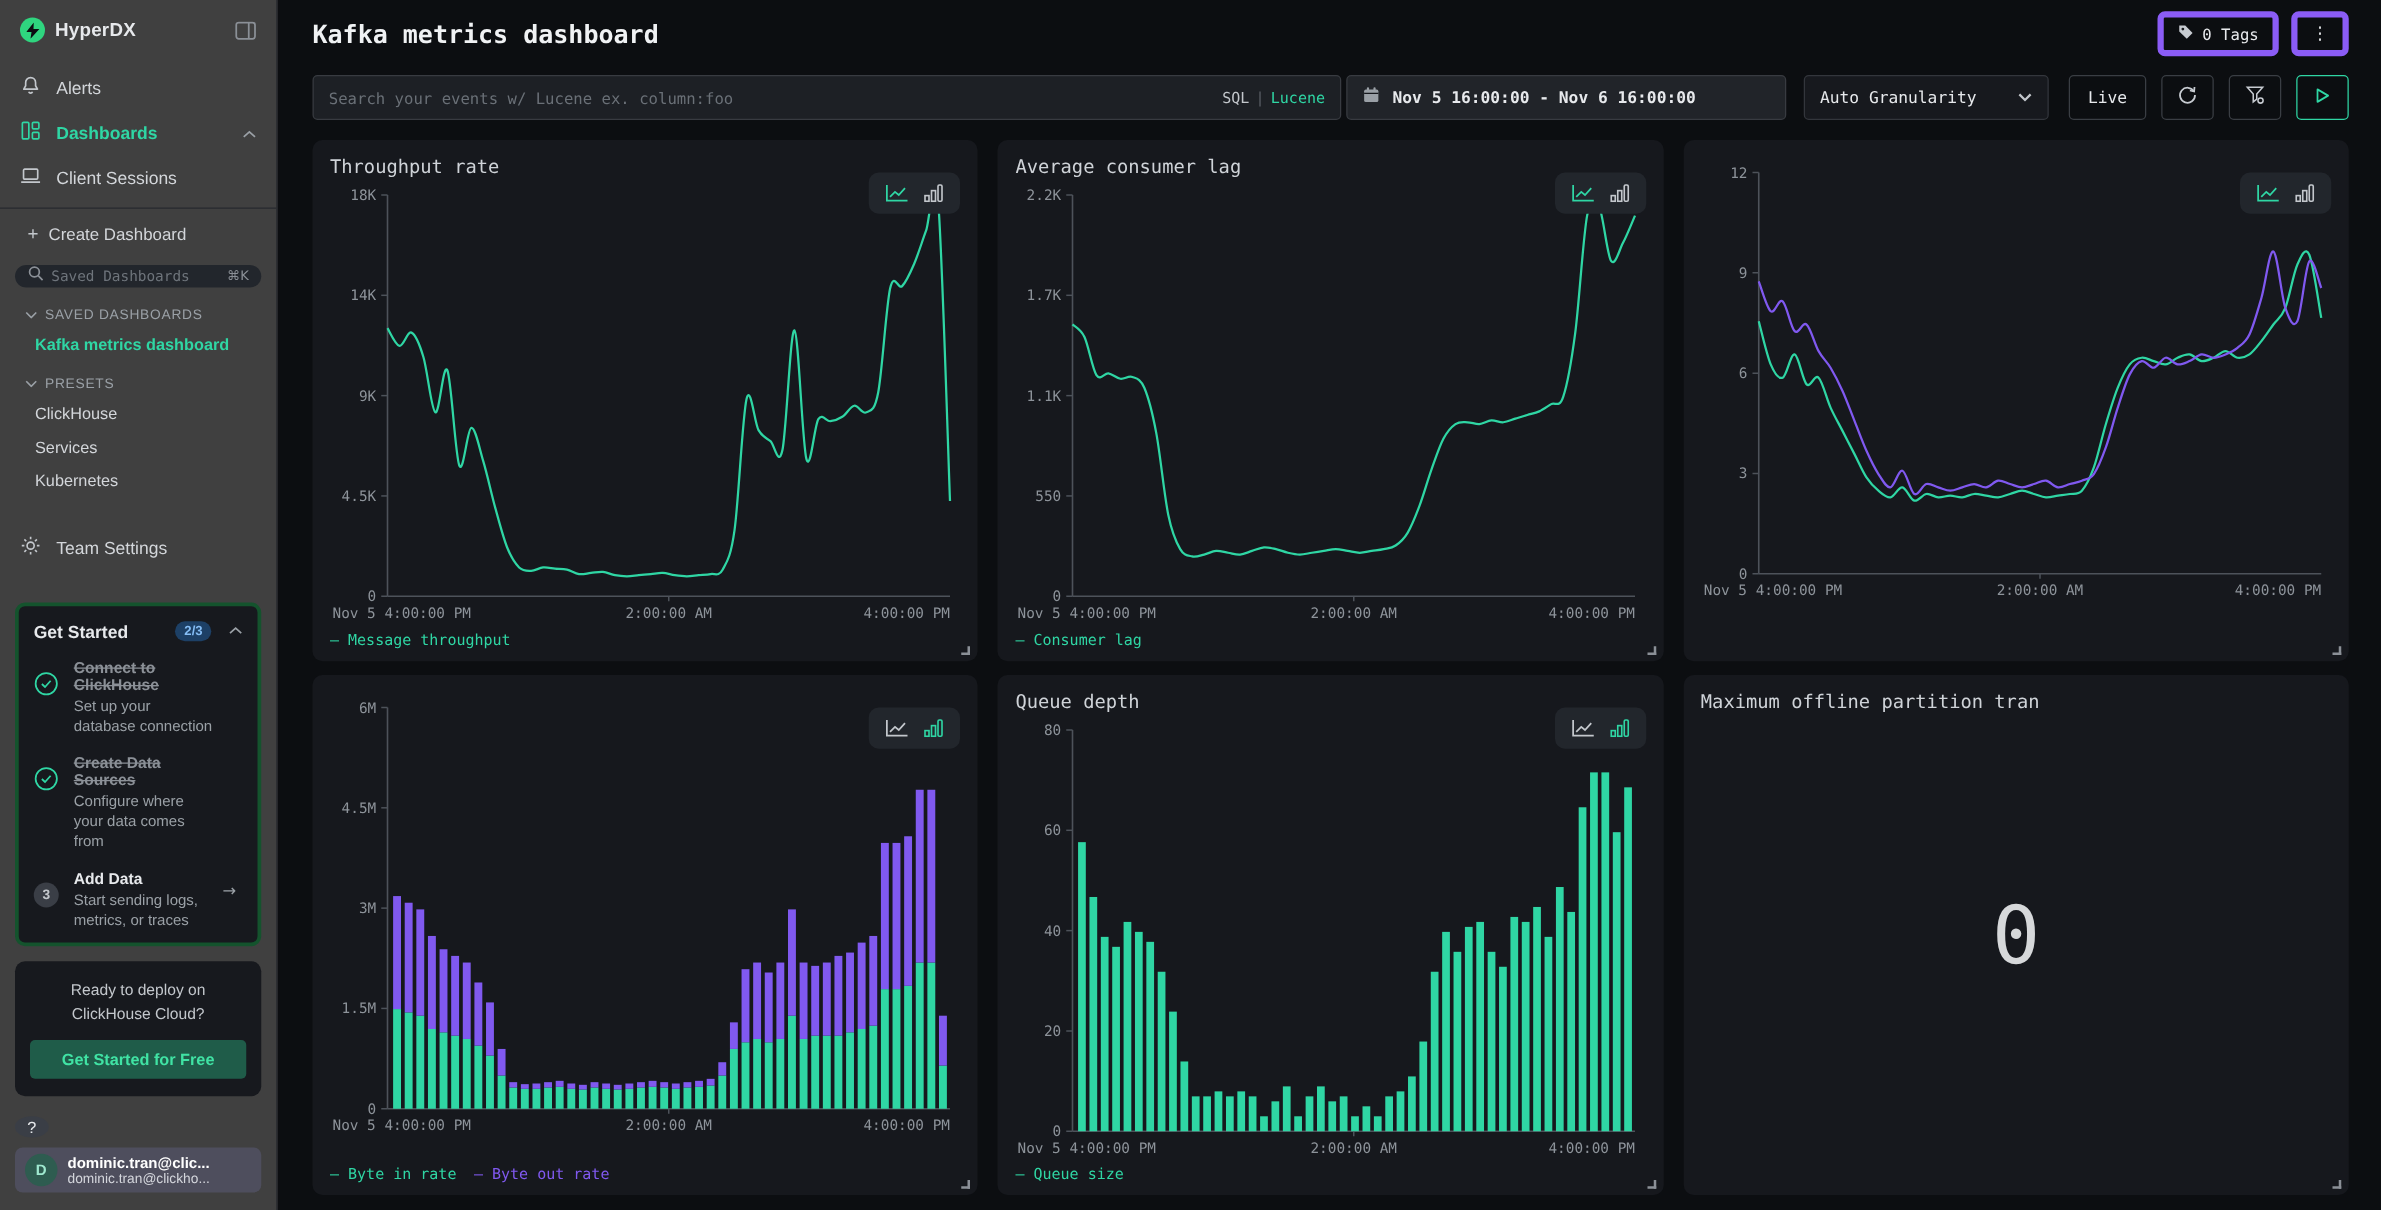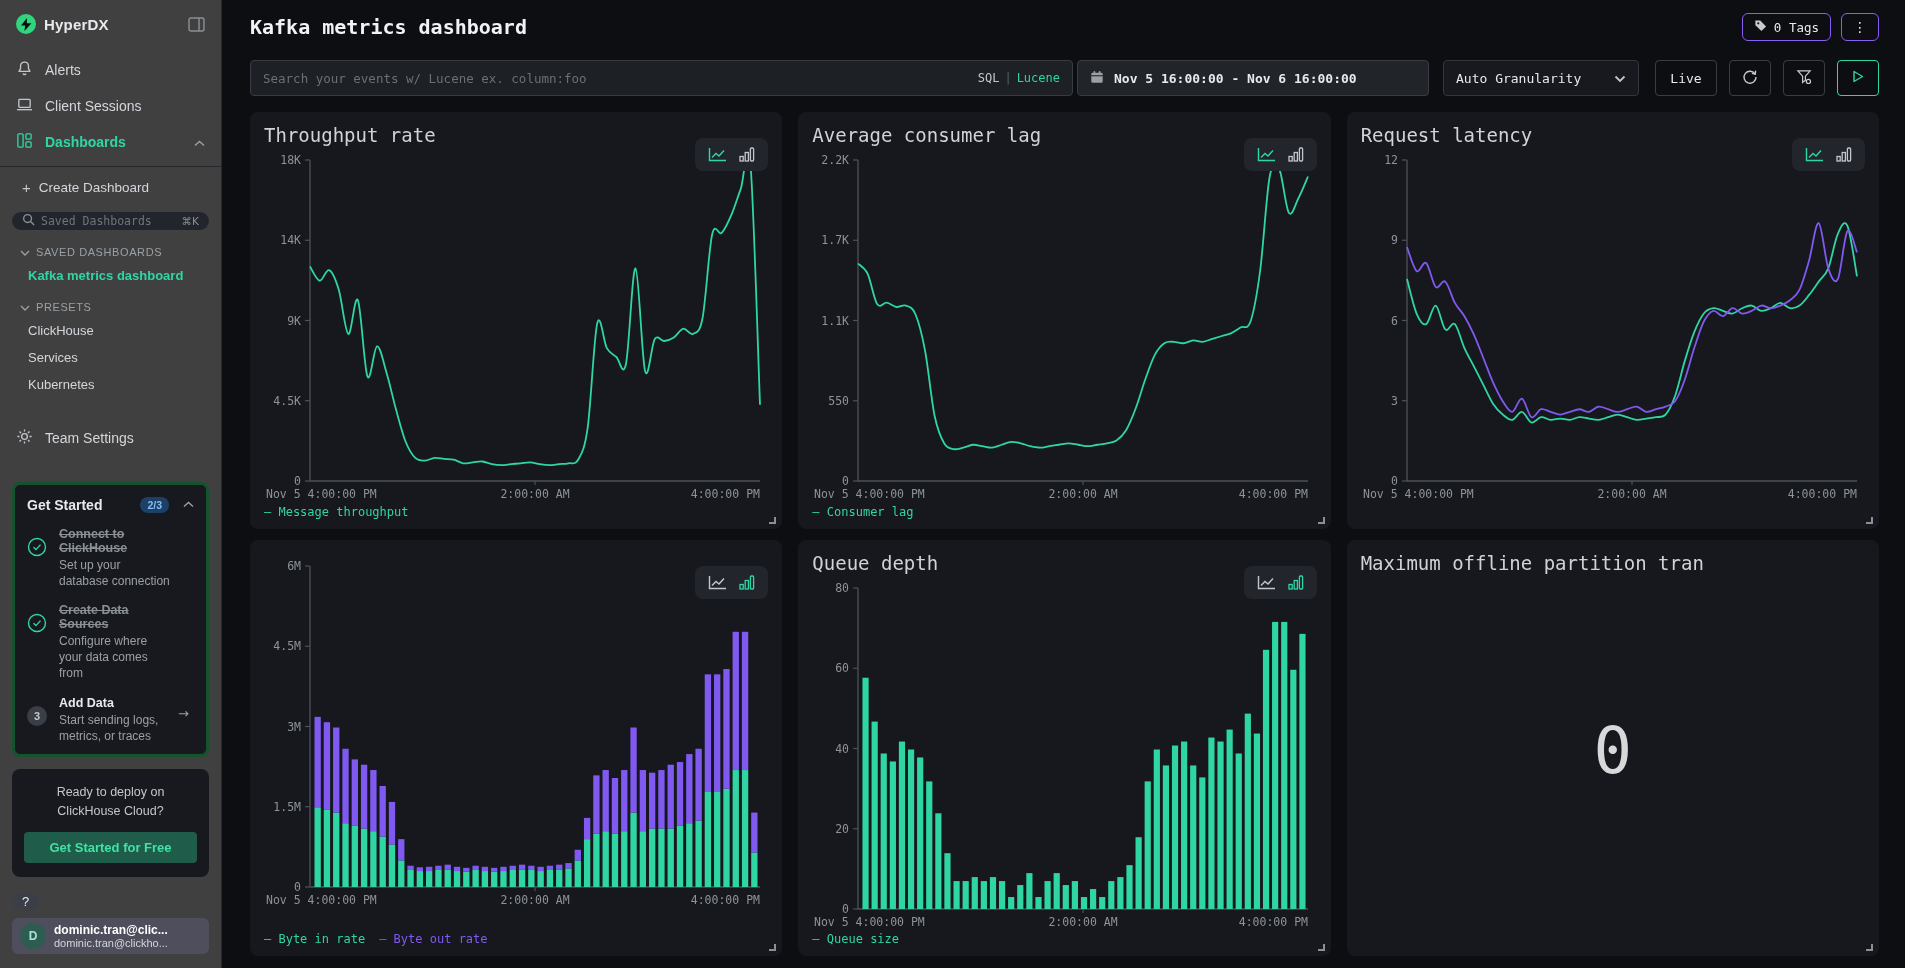--- a/index.html
+++ b/index.html
@@ -59,21 +59,21 @@
             font-weight:bold; display:flex; align-items:center; justify-content:center; }
   .user-name { font-size:12px; font-weight:bold; color:#fff; line-height:1.2; }
   .user-mail { font-size:11px; color:#d4d6dc; }
   .side-spacer { flex:1; }
 
   
   .main { flex:1; display:flex; flex-direction:column; min-width:0; }
   .topbar { height:54px; display:flex; align-items:center; padding:0 26px 0 28px; }
   .page-title { font-family:"DejaVu Sans Mono", monospace; font-size:20px; font-weight:bold; color:#f0f2f4; }
   .topbar-right { margin-left:auto; display:flex; gap:10px; }
-  .chip-btn { display:flex; align-items:center; gap:7px; border:1px solid #8b5cf6; background:transparent;
+  .chip-btn { display:flex; align-items:center; gap:7px; border:5px solid #8b5cf6; background:transparent;
               color:#e7e9ec; border-radius:6px; padding:5px 11px; font-family:"DejaVu Sans Mono", monospace;
               font-size:12.5px; cursor:pointer; }
   .dots { font-family:"DejaVu Sans", sans-serif; font-size:14px; }
 
   .filterbar { display:flex; align-items:center; gap:4px; padding:6px 26px 8px 28px; }
   .search-box { flex:1; height:36px; background:#1d2025; border:1px solid #383b41; border-radius:4px;
                 display:flex; align-items:center; padding:0 12px; gap:10px; }
   .search-box input { flex:1; background:transparent; border:none; outline:none; color:#c7cbd1;
                       font-family:"DejaVu Sans Mono", monospace; font-size:12.5px; }
   .search-box input::placeholder { color:#6a7077; }
@@ -92,21 +92,21 @@
          display:flex; align-items:center; justify-content:center; }
   .btn-live { width:62px; margin-left:12px;text-align:right; }
   .btn-icon { width:42px; margin-left:8px; }
   .btn-play { border-color:#2fd6a4; margin-left:8px; }
 
   
   .charts { flex:1; min-height:0; display:grid; grid-template-columns:repeat(3,1fr);
             grid-template-rows:1fr 1fr; gap:11px 16px; padding:8px 26px 12px 28px; }
   .panel { background:#16181d; border-radius:8px; padding:12px 14px 6px; display:flex; flex-direction:column;
            position:relative; min-height:0; }
-  .panel-title { font-family:"DejaVu Sans Mono", monospace; font-size:19px; color:#cfd3d8; }
+  .panel-title { font-family:"DejaVu Sans Mono", monospace; font-size:15px; color:#cfd3d8; }
   .plot { flex:1; position:relative; min-height:0; }
   .plot svg { position:absolute; inset:0; }
   .legend { height:22px; display:flex; align-items:center; gap:14px;
             font-family:"DejaVu Sans Mono", monospace; font-size:12px; }
   .toggle-pill { position:absolute; top:26px; right:14px; background:#22262c; border-radius:8px;
                  display:flex; align-items:center; gap:12px; padding:9px 13px; z-index:2; }
   .toggle-pill span { display:flex; cursor:pointer; }
   .resize-handle { position:absolute; right:6px; bottom:5px; width:7px; height:7px;
                    border-right:2px solid #8b9097; border-bottom:2px solid #8b9097; cursor:nwse-resize; }
   .big-number { position:absolute; inset:0; display:flex; align-items:center; justify-content:center;
@@ -138,43 +138,43 @@
     <nav>
       <div class="nav-item">
         <span>
           <svg width="17" height="17" viewBox="0 0 18 18" fill="none" stroke="#c3c7cc" stroke-width="1.4" stroke-linejoin="round">
               <path d="M9 2.2c-2.6 0-4.2 1.9-4.2 4.3v2.6L3.2 12h11.6l-1.6-2.9V6.5c0-2.4-1.6-4.3-4.2-4.3z"></path>
               <path d="M7.4 14.2a1.7 1.7 0 0 0 3.2 0"></path>
             </svg>
         </span>
         <span>Alerts</span>
       </div>
-      <div class="nav-item">
-        <span>
-          <svg width="17" height="17" viewBox="0 0 18 18" fill="none" stroke="#c3c7cc" stroke-width="1.4">
-              <rect x="3" y="3.5" width="12" height="8.5" rx="1"></rect>
-              <line x1="1" y1="14.5" x2="17" y2="14.5"></line>
-            </svg>
-        </span>
-        <span>Client Sessions</span>
-      </div>
       <div class="nav-item active">
         <span>
           <svg width="17" height="17" viewBox="0 0 18 18" fill="none" stroke="#2fd6a4" stroke-width="1.4">
               <rect x="2" y="2" width="5.5" height="14" rx="1"></rect>
               <rect x="10.5" y="2" width="5.5" height="5.5" rx="1"></rect>
               <rect x="10.5" y="10.5" width="5.5" height="5.5" rx="1"></rect>
             </svg>
         </span>
         <span class="grow">Dashboards</span>
         <span>
           <svg width="11" height="7" viewBox="0 0 11 7" fill="none" stroke="#9aa0a6" stroke-width="1.4">
               <polyline points="1,5.5 5.5,1.5 10,5.5"></polyline>
             </svg>
         </span>
+      </div>
+      <div class="nav-item">
+        <span>
+          <svg width="17" height="17" viewBox="0 0 18 18" fill="none" stroke="#c3c7cc" stroke-width="1.4">
+              <rect x="3" y="3.5" width="12" height="8.5" rx="1"></rect>
+              <line x1="1" y1="14.5" x2="17" y2="14.5"></line>
+            </svg>
+        </span>
+        <span>Client Sessions</span>
       </div>
     </nav>
     <div class="divider"></div>
 
     <div class="create-row">
       <span class="plus-glyph">+</span>
       <span>Create Dashboard</span>
     </div>
 
     <div class="side-search">
@@ -439,21 +439,20 @@
             <span>
               <svg width="16" height="15" viewBox="0 0 16 15" fill="none" stroke="#c3c7cc" stroke-width="1.3">
                 <rect x="1" y="9.5" width="3.2" height="4.5"></rect>
                 <rect x="6.2" y="5.5" width="3.2" height="8.5"></rect>
                 <rect x="11.4" y="1" width="3.2" height="13" rx="1"></rect>
               </svg>
             </span>
           </div>
         </div>
       <div class="panel">
-        <div class="panel-title">Request latency</div>
         <div class="plot">
             <svg width="504" height="361">
               <g>
                 <line x1="46" y1="14" x2="46" y2="335" stroke="#4d525a" stroke-width="1.3"></line>
                 <line x1="46" y1="335" x2="496" y2="335" stroke="#4d525a" stroke-width="1.3"></line>
                 <line x1="41" y1="335" x2="46" y2="335" stroke="#4d525a" stroke-width="1.2"></line>
                 <text x="37" y="339" fill="#8d939a" font-size="11.5" text-anchor="end" font-family="&quot;DejaVu Sans Mono&quot;, monospace">0</text>
                 <line x1="41" y1="254.75" x2="46" y2="254.75" stroke="#4d525a" stroke-width="1.2"></line>
                 <text x="37" y="258.75" fill="#8d939a" font-size="11.5" text-anchor="end" font-family="&quot;DejaVu Sans Mono&quot;, monospace">3</text>
                 <line x1="41" y1="174.5" x2="46" y2="174.5" stroke="#4d525a" stroke-width="1.2"></line>

